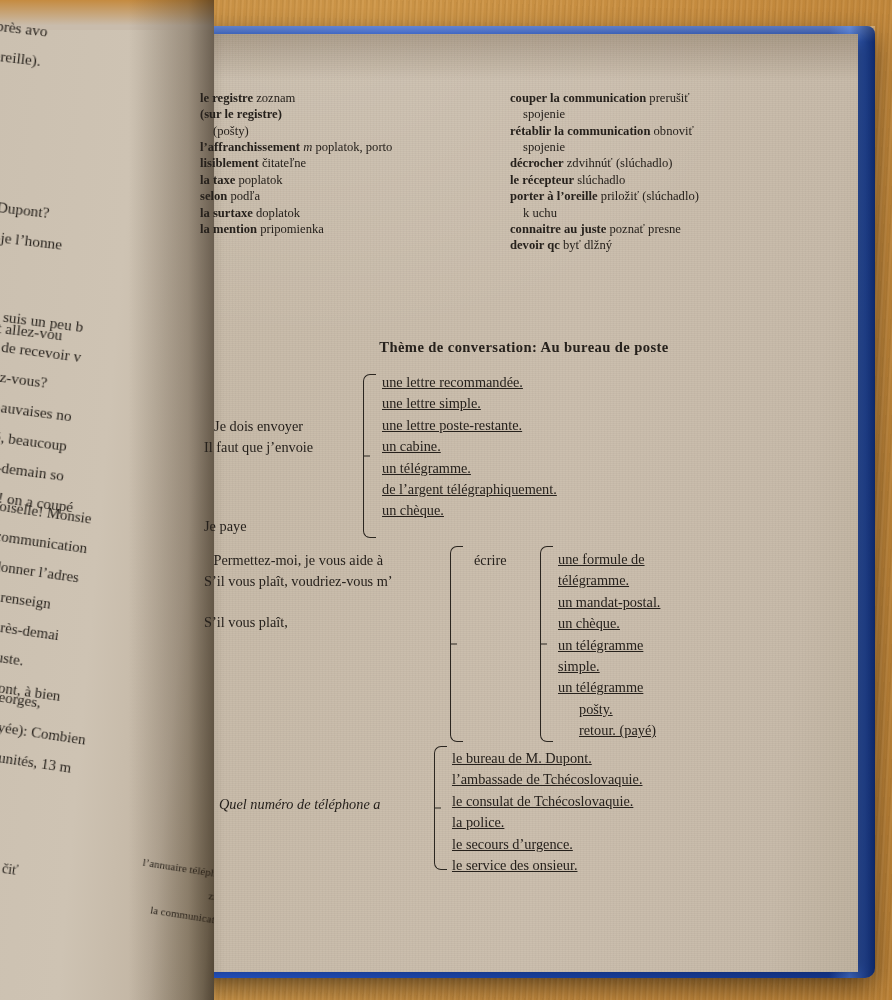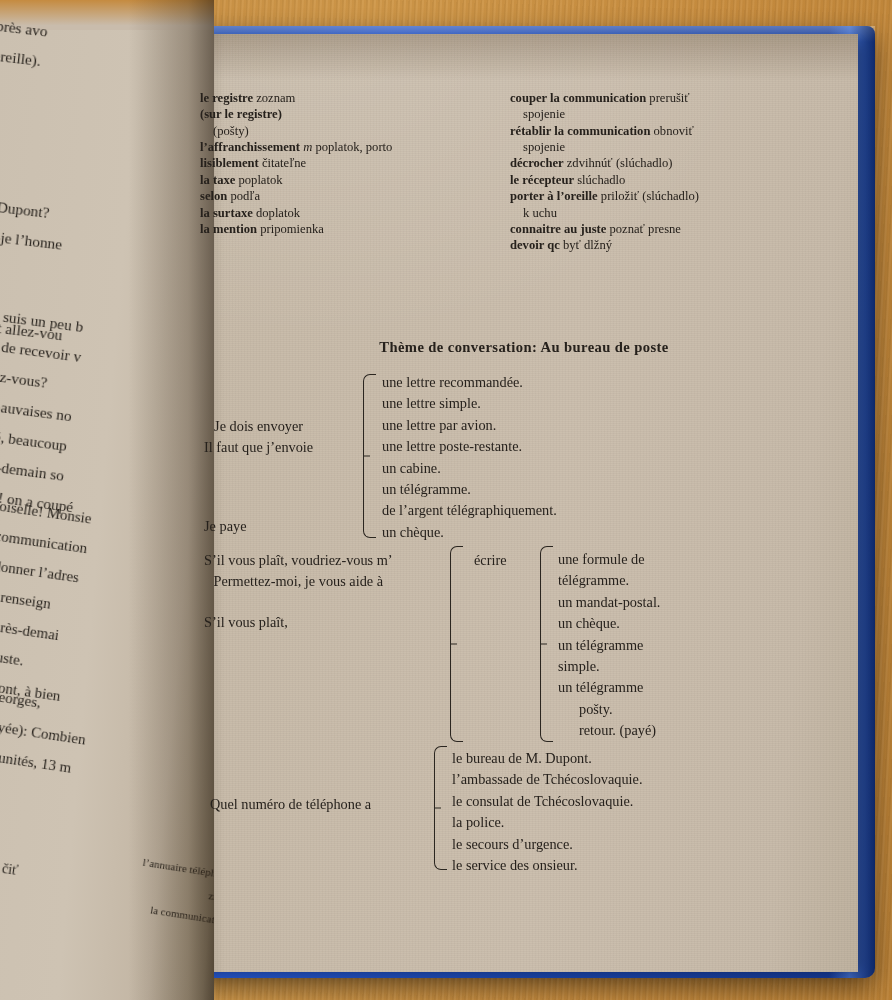--- a/index.html
+++ b/index.html
@@ -151,21 +151,21 @@
   .brace::before {
     content: "";
     position: absolute;
     left: -1.4px; top: 50%;
     width: 7px; height: 0;
     border-top: 1.4px solid #2b2620;
     transform: translateY(-50%);
   }
 
   .itemlist { position: absolute; }
-  .itemlist .li { white-space: nowrap; }
+  .itemlist .li { white-space: nowrap; text-decoration: underline; }
   .li.ind1 { padding-left: 21px; }
 
   
   .page-left {
     position: absolute;
     left: 0; top: 0;
     width: 214px;
     height: 1000px;
     overflow: hidden;
     background:
@@ -277,33 +277,32 @@
         </div>
         <div class="blk-left" style="left:14px;top:482px;">
           <div>Je paye</div>
         </div>
 
         <div class="brace" style="left:173px;top:340px;height:164px;"></div>
 
         <div class="itemlist" style="left:192px;top:338px;">
           <div class="li">une lettre recommandée.</div>
           <div class="li">une lettre simple.</div>
-          <div class="li">une lettre par avion.</div>
           <div class="li">une lettre poste-restante.</div>
           <div class="li">un cabine.</div>
           <div class="li">un télégramme.</div>
           <div class="li">de l’argent télégraphiquement.</div>
           <div class="li">un chèque.</div>
         </div>
       </div>
 
       <div class="block" style="left:0;top:0;width:668px;height:0;">
         <div class="blk-left" style="left:14px;top:516px;">
+          <div>Permettez-moi, je vous aide à</div>
           <div>S’il vous plaît, voudriez-vous m’</div>
-          <div>Permettez-moi, je vous aide à</div>
         </div>
         <div class="blk-left" style="left:14px;top:578px;">
           <div>S’il vous plaît,</div>
         </div>
 
         <div class="brace" style="left:260px;top:512px;height:196px;"></div>
 
         <div class="blk-left" style="left:284px;top:516px;">
           <div>écrire</div>
         </div>
@@ -317,21 +316,21 @@
           <div class="li">un chèque.</div>
           <div class="li">un télégramme</div>
           <div class="li">simple.</div>
           <div class="li">un télégramme</div>
           <div class="li ind1">pošty.</div>
           <div class="li ind1">retour. (payé)</div>
         </div>
       </div>
 
       <div class="block" style="left:0;top:0;width:668px;height:0;">
-        <div class="blk-left" style="left:20px;top:760px;">
+        <div class="blk-left" style="left:29px;top:760px;font-style:italic;">
           <div>Quel numéro de téléphone a</div>
         </div>
 
         <div class="brace" style="left:244px;top:712px;height:124px;"></div>
 
         <div class="itemlist" style="left:262px;top:714px;">
           <div class="li">le bureau de M. Dupont.</div>
           <div class="li">l’ambassade de Tchécoslovaquie.</div>
           <div class="li">le consulat de Tchécoslovaquie.</div>
           <div class="li">la police.</div>

